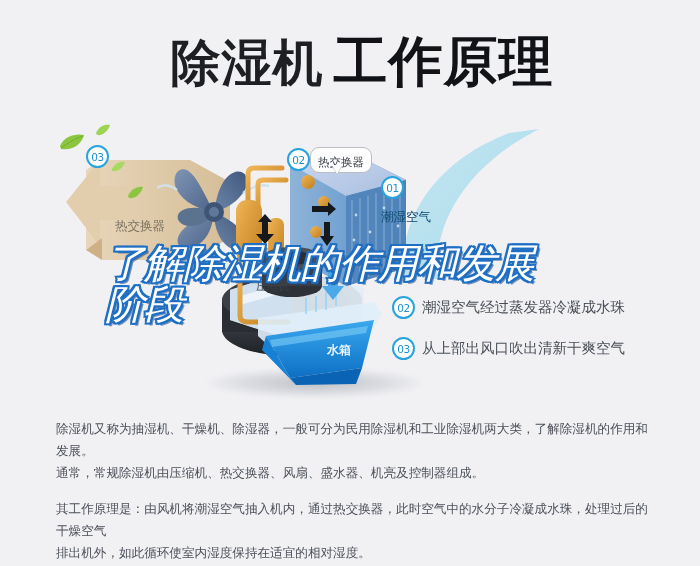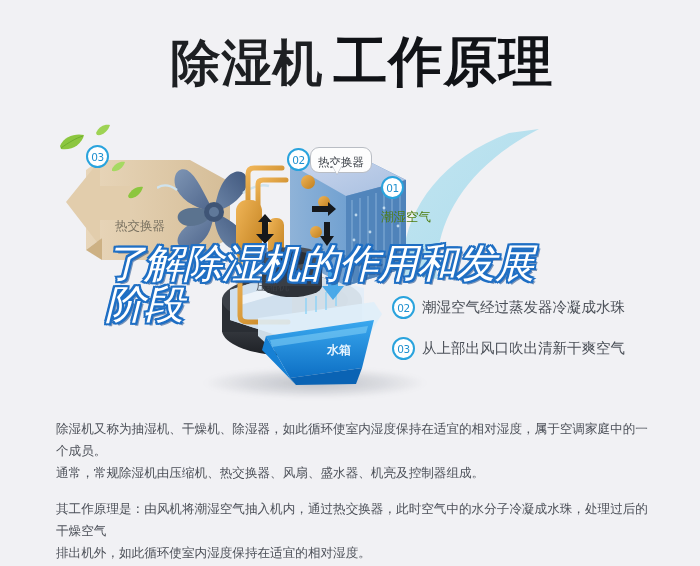--- a/index.html
+++ b/index.html
@@ -76,21 +76,21 @@
   .badge.b03d{left:86px;top:25px;}
   .badge.b02d{left:287px;top:28px;}
   .badge.b01d{left:381px;top:56px;}
 
   
   .dlabel{
     position:absolute;font-size:12.5px;color:#5d6068;white-space:nowrap;
     font-family:"DejaVu Sans","Liberation Sans",sans-serif;
   }
   .lbl-dry{left:115px;top:98px;color:#7b7362;}
-  .lbl-humid{left:381px;top:89px;color:#4d7c0f;}
+  .lbl-humid{left:381px;top:89px;color:#0c4a6e;}
   .lbl-comp{left:256px;top:159px;color:#3b3f46;font-size:11px;}
   .lbl-tank{left:327px;top:222px;color:#eaf6ff;font-size:12px;font-weight:600;}
 
   
   .legend{position:absolute;left:392px;top:296px;width:300px;}
   .legend-row{display:flex;align-items:center;margin-bottom:18px;}
   .legend-row .badge{position:static;flex:0 0 auto;margin-right:7px;}
   .legend-text{
     font-size:14.5px;color:#4a4f57;white-space:nowrap;
     font-family:"DejaVu Sans","Liberation Sans",sans-serif;
@@ -339,21 +339,21 @@
     </div>
   </div>
 
   <div class="watermark">
     <span>了解除湿机的作用和发展</span>
     <span>阶段</span>
   </div>
 
   <div class="body-copy">
     <div class="para">
-      <p>除湿机又称为抽湿机、干燥机、除湿器，如此循环使室内湿度保持在适宜的相对湿度，属于空调家庭中的一个成员。</p>
+      <p>除湿机又称为抽湿机、干燥机、除湿器，一般可分为民用除湿机和工业除湿机两大类，了解除湿机的作用和发展。</p>
       <p>通常，常规除湿机由压缩机、热交换器、风扇、盛水器、机亮及控制器组成。</p>
     </div>
     <div class="para second">
       <p>其工作原理是：由风机将潮湿空气抽入机内，通过热交换器，此时空气中的水分子冷凝成水珠，处理过后的干燥空气</p>
       <p>排出机外，如此循环使室内湿度保持在适宜的相对湿度。</p>
     </div>
   </div>
 
 </div>
 

